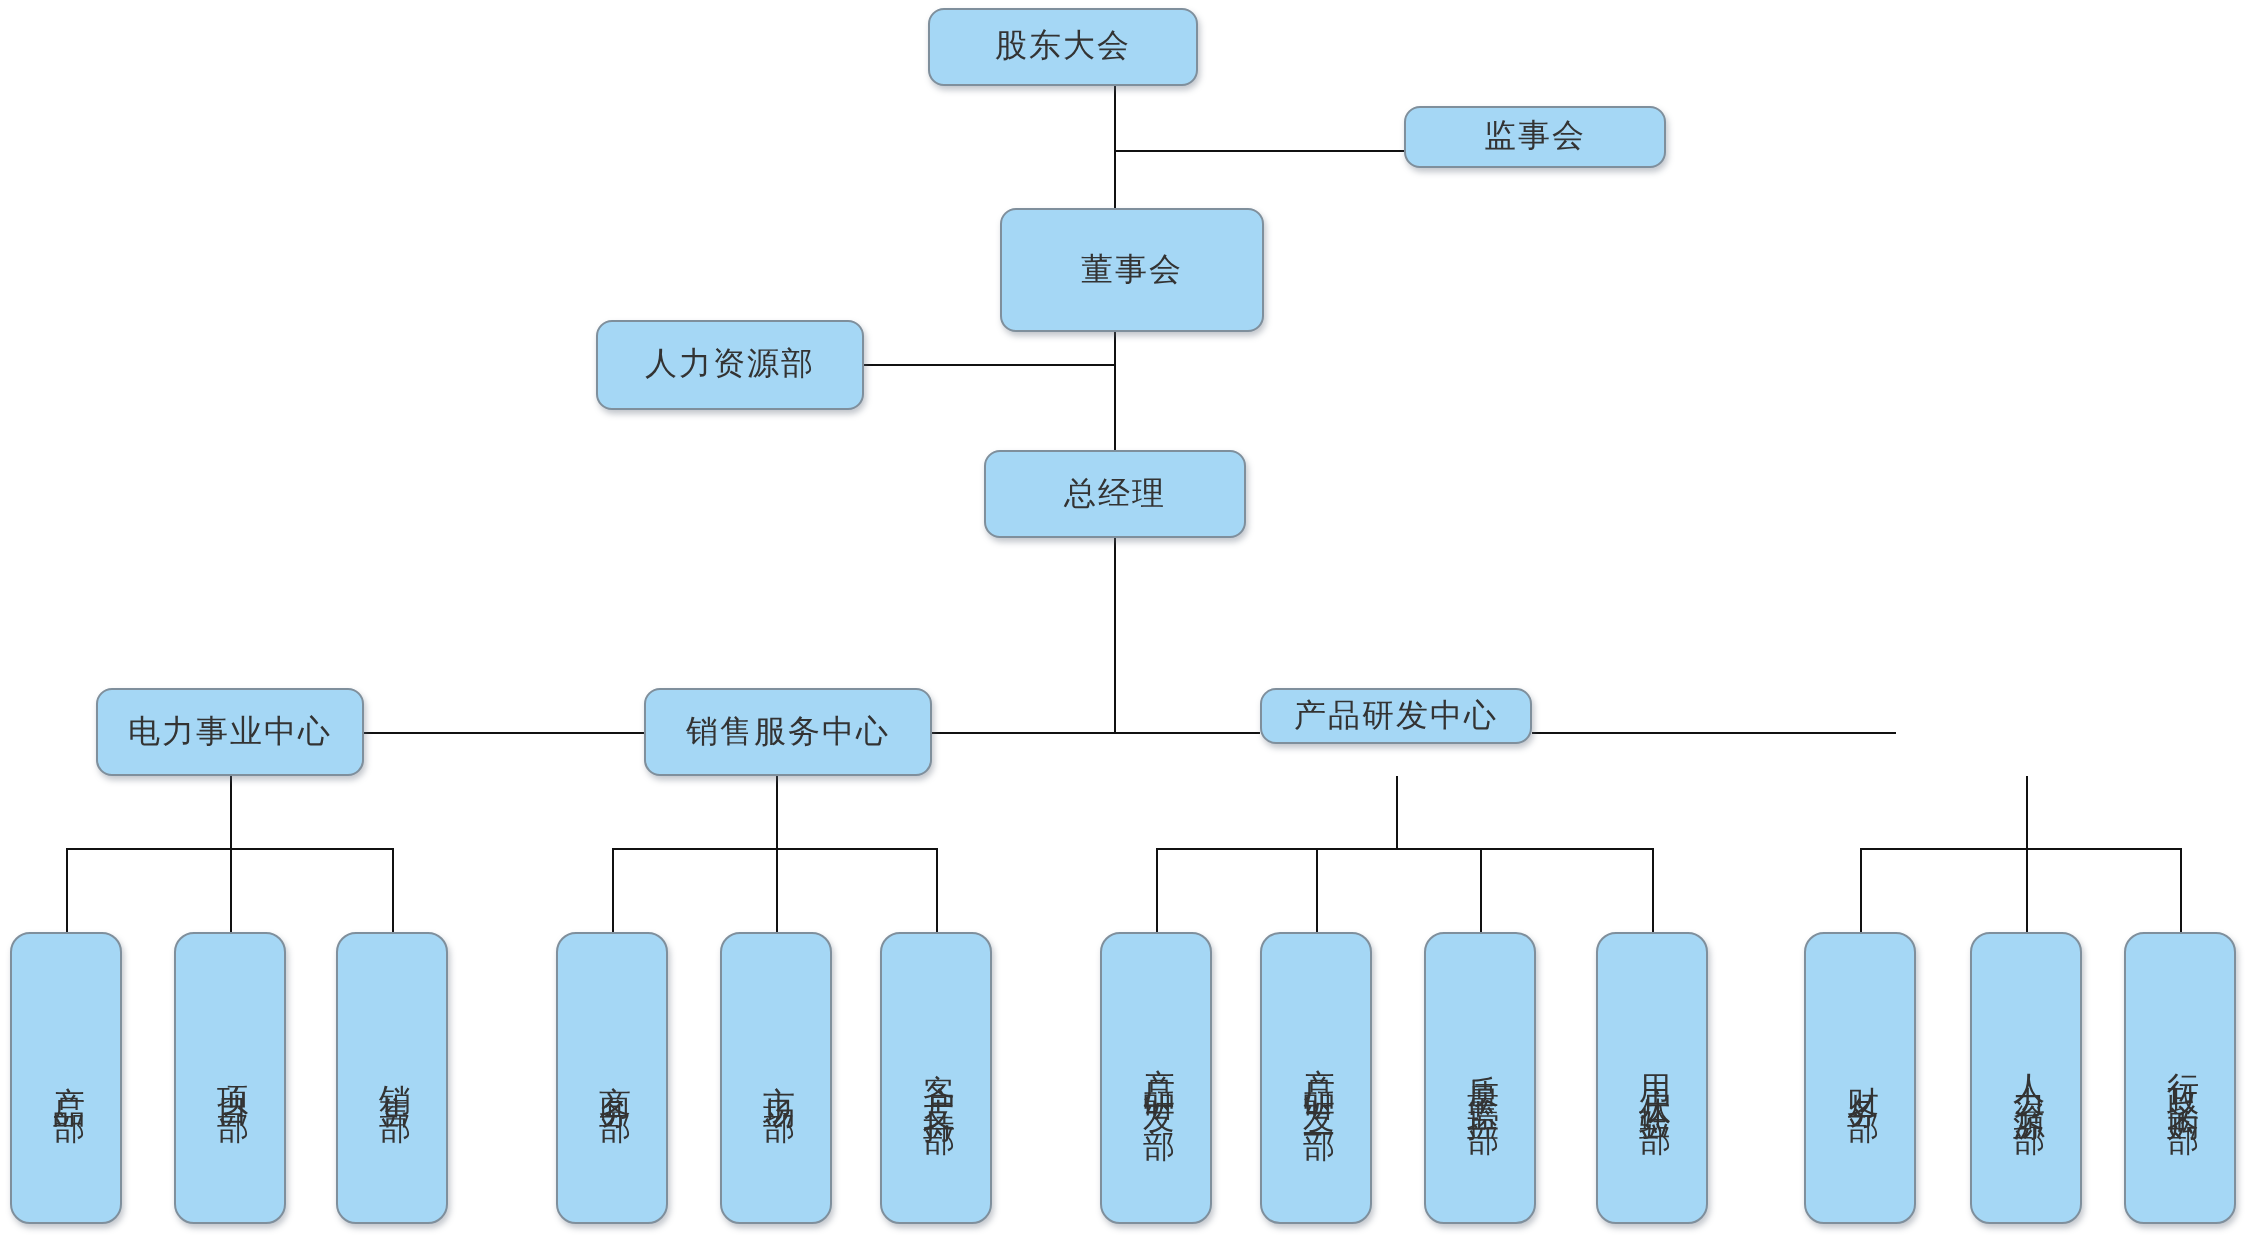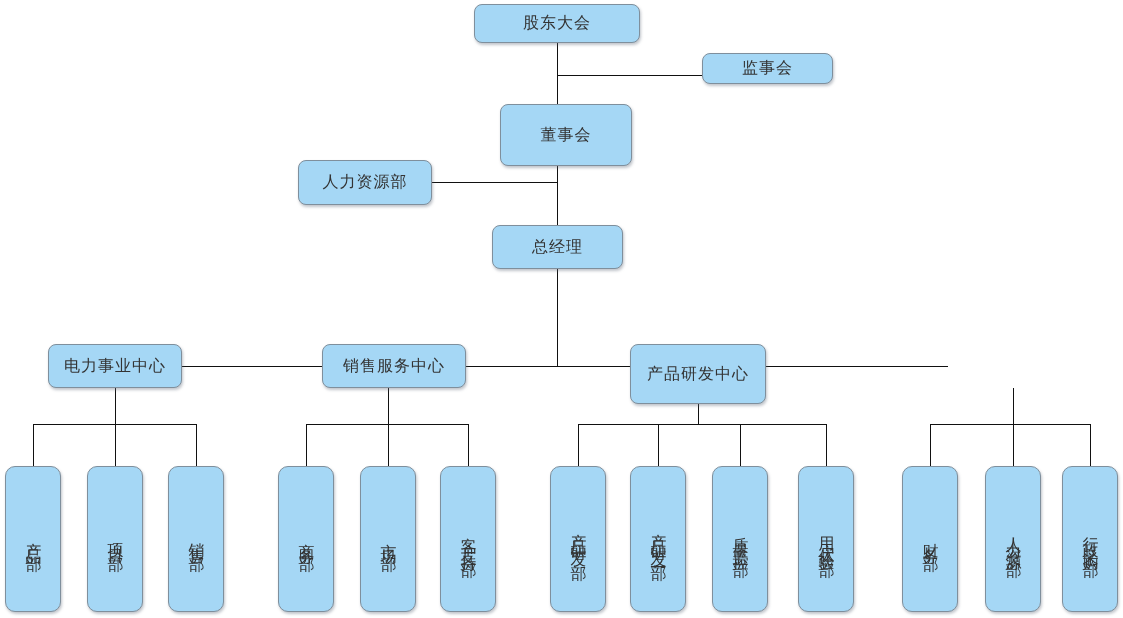--- a/index.html
+++ b/index.html
@@ -66,35 +66,35 @@
   <div class="vline" style="left:658px;top:424px;height:42px"></div>
   <div class="vline" style="left:740px;top:424px;height:42px"></div>
   <div class="vline" style="left:826px;top:424px;height:42px"></div>
 
   <div class="vline" style="left:1013px;top:388px;height:36px"></div>
   <div class="hline" style="left:930px;top:424px;width:160px"></div>
   <div class="vline" style="left:930px;top:424px;height:42px"></div>
   <div class="vline" style="left:1013px;top:424px;height:42px"></div>
   <div class="vline" style="left:1090px;top:424px;height:42px"></div>
 
-  <div class="node" style="left:474px;top:4px;width:166px;height:39px">股东大会</div>
+  <div class="node" style="left:464px;top:4px;width:135px;height:39px">股东大会</div>
 
   <div class="node" style="left:702px;top:53px;width:131px;height:31px">监事会</div>
 
   <div class="node" style="left:500px;top:104px;width:132px;height:62px">董事会</div>
 
   <div class="node" style="left:298px;top:160px;width:134px;height:45px">人力资源部</div>
 
   <div class="node" style="left:492px;top:225px;width:131px;height:44px">总经理</div>
 
   <div class="node" style="left:48px;top:344px;width:134px;height:44px">电力事业中心</div>
 
   <div class="node" style="left:322px;top:344px;width:144px;height:44px">销售服务中心</div>
 
-  <div class="node" style="left:630px;top:344px;width:136px;height:60px">产品研发中心</div>
+  <div class="node" style="left:630px;top:344px;width:136px;height:28px">产品研发中心</div>
 
 
   <div class="node v" style="left:5px;top:466px;width:56px;height:146px">产品部</div>
   <div class="node v" style="left:87px;top:466px;width:56px;height:146px">项目部</div>
   <div class="node v" style="left:168px;top:466px;width:56px;height:146px">销售部</div>
 
   <div class="node v" style="left:278px;top:466px;width:56px;height:146px">商务部</div>
   <div class="node v" style="left:360px;top:466px;width:56px;height:146px">市场部</div>
   <div class="node v" style="left:440px;top:466px;width:56px;height:146px">客户支持部</div>
 

